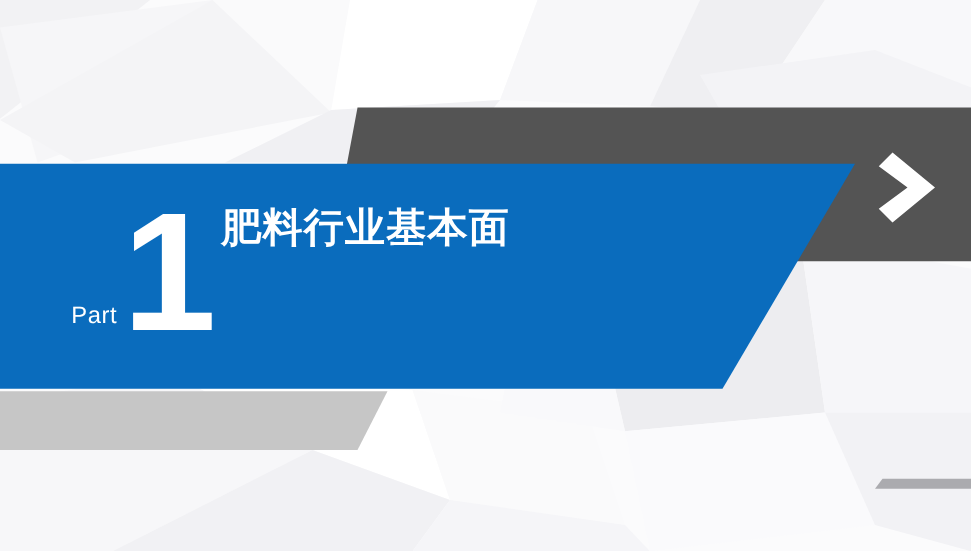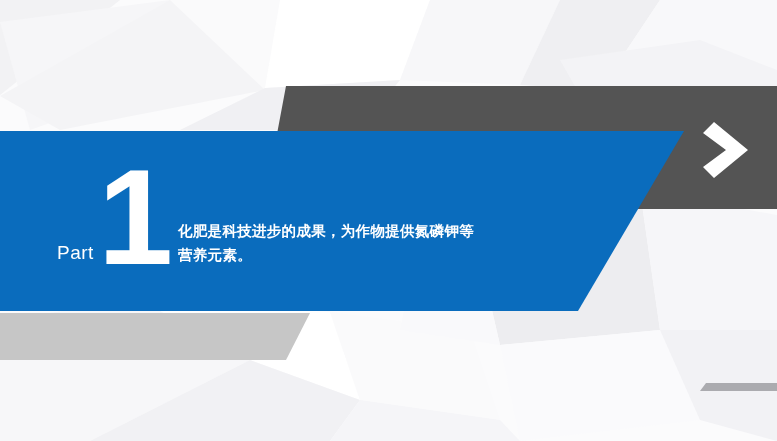--- a/index.html
+++ b/index.html
@@ -124,17 +124,17 @@
     <polygon points="0,131 684,131 578,311 0,311" fill="#0A6CBD"></polygon>
 
     <polygon points="714,122 748,150 714,178 703,167 726,150 703,133" fill="#FFFFFF"></polygon>
   </svg>
 
   <div class="text-layer">
     <div id="part-label">Part</div>
 
     <div id="part-number">1</div>
 
+    <div id="slide-title">肥料行业基本面</div>
 
-    <div id="slide-subtitle">化肥是科技进步的成果，为作物提供氮磷钾等营养元素。</div>
   </div>
 
 </div>
 
 </body></html>

